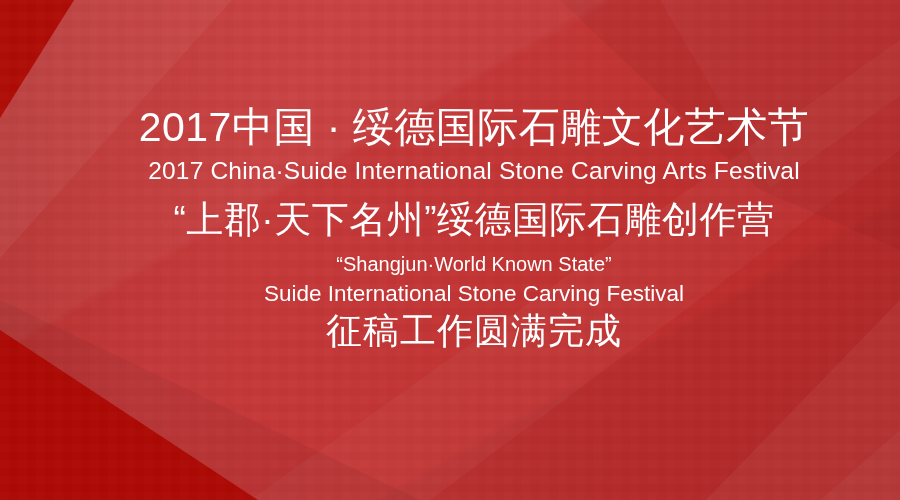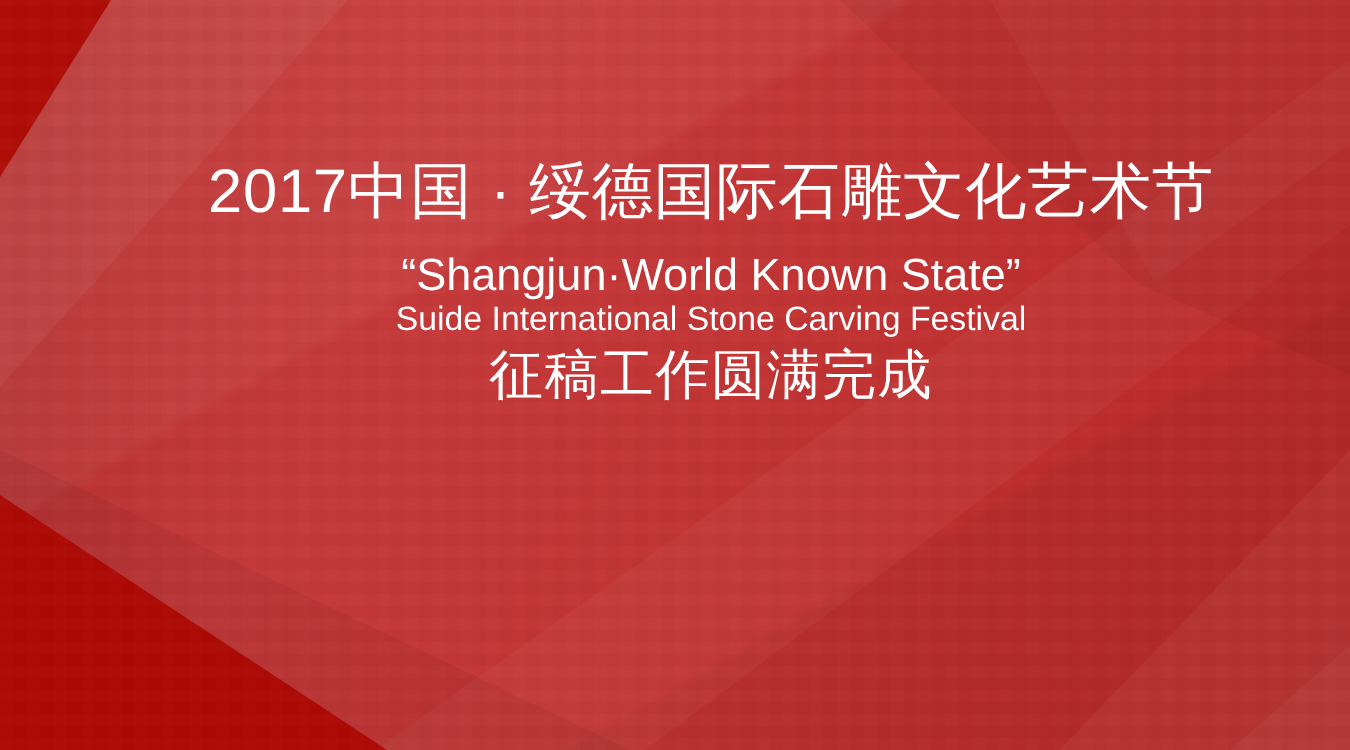--- a/index.html
+++ b/index.html
@@ -153,22 +153,22 @@
   .line-cn-sub {
     margin-top: 11px;
     font-size: 37px;
     line-height: 46px;
     font-weight: 400;
     letter-spacing: 0.5px;
     white-space: nowrap;
   }
 
   .line-en-sub1 {
-    margin-top: 17px;
-    font-size: 30px;
+    margin-top: 7px;
+    font-size: 20px;
     line-height: 29px;
     font-weight: 400;
     white-space: nowrap;
   }
 
   .line-en-sub2 {
     font-size: 22.5px;
     line-height: 29px;
     font-weight: 400;
     white-space: nowrap;
@@ -198,21 +198,23 @@
   <div class="facet wedge-bl-soft"></div>
   <div class="facet wedge-bl"></div>
   <div class="facet wedge-br"></div>
   <div class="facet wedge-br2"></div>
   <div class="facet noise"></div>
 
   <div class="content">
 
     <div class="line-cn-main">2017中国 · 绥德国际石雕文化艺术节</div>
 
-
+    <div class="line-en-main">2017 China·Suide International Stone Carving Arts Festival</div>
+
+    <div class="line-cn-sub">“上郡·天下名州”绥德国际石雕创作营</div>
 
     <div class="line-en-sub1">“Shangjun·World Known State”</div>
 
     <div class="line-en-sub2">Suide International Stone Carving Festival</div>
 
     <div class="line-cn-status">征稿工作圆满完成</div>
 
   </div>
 </div>
 

